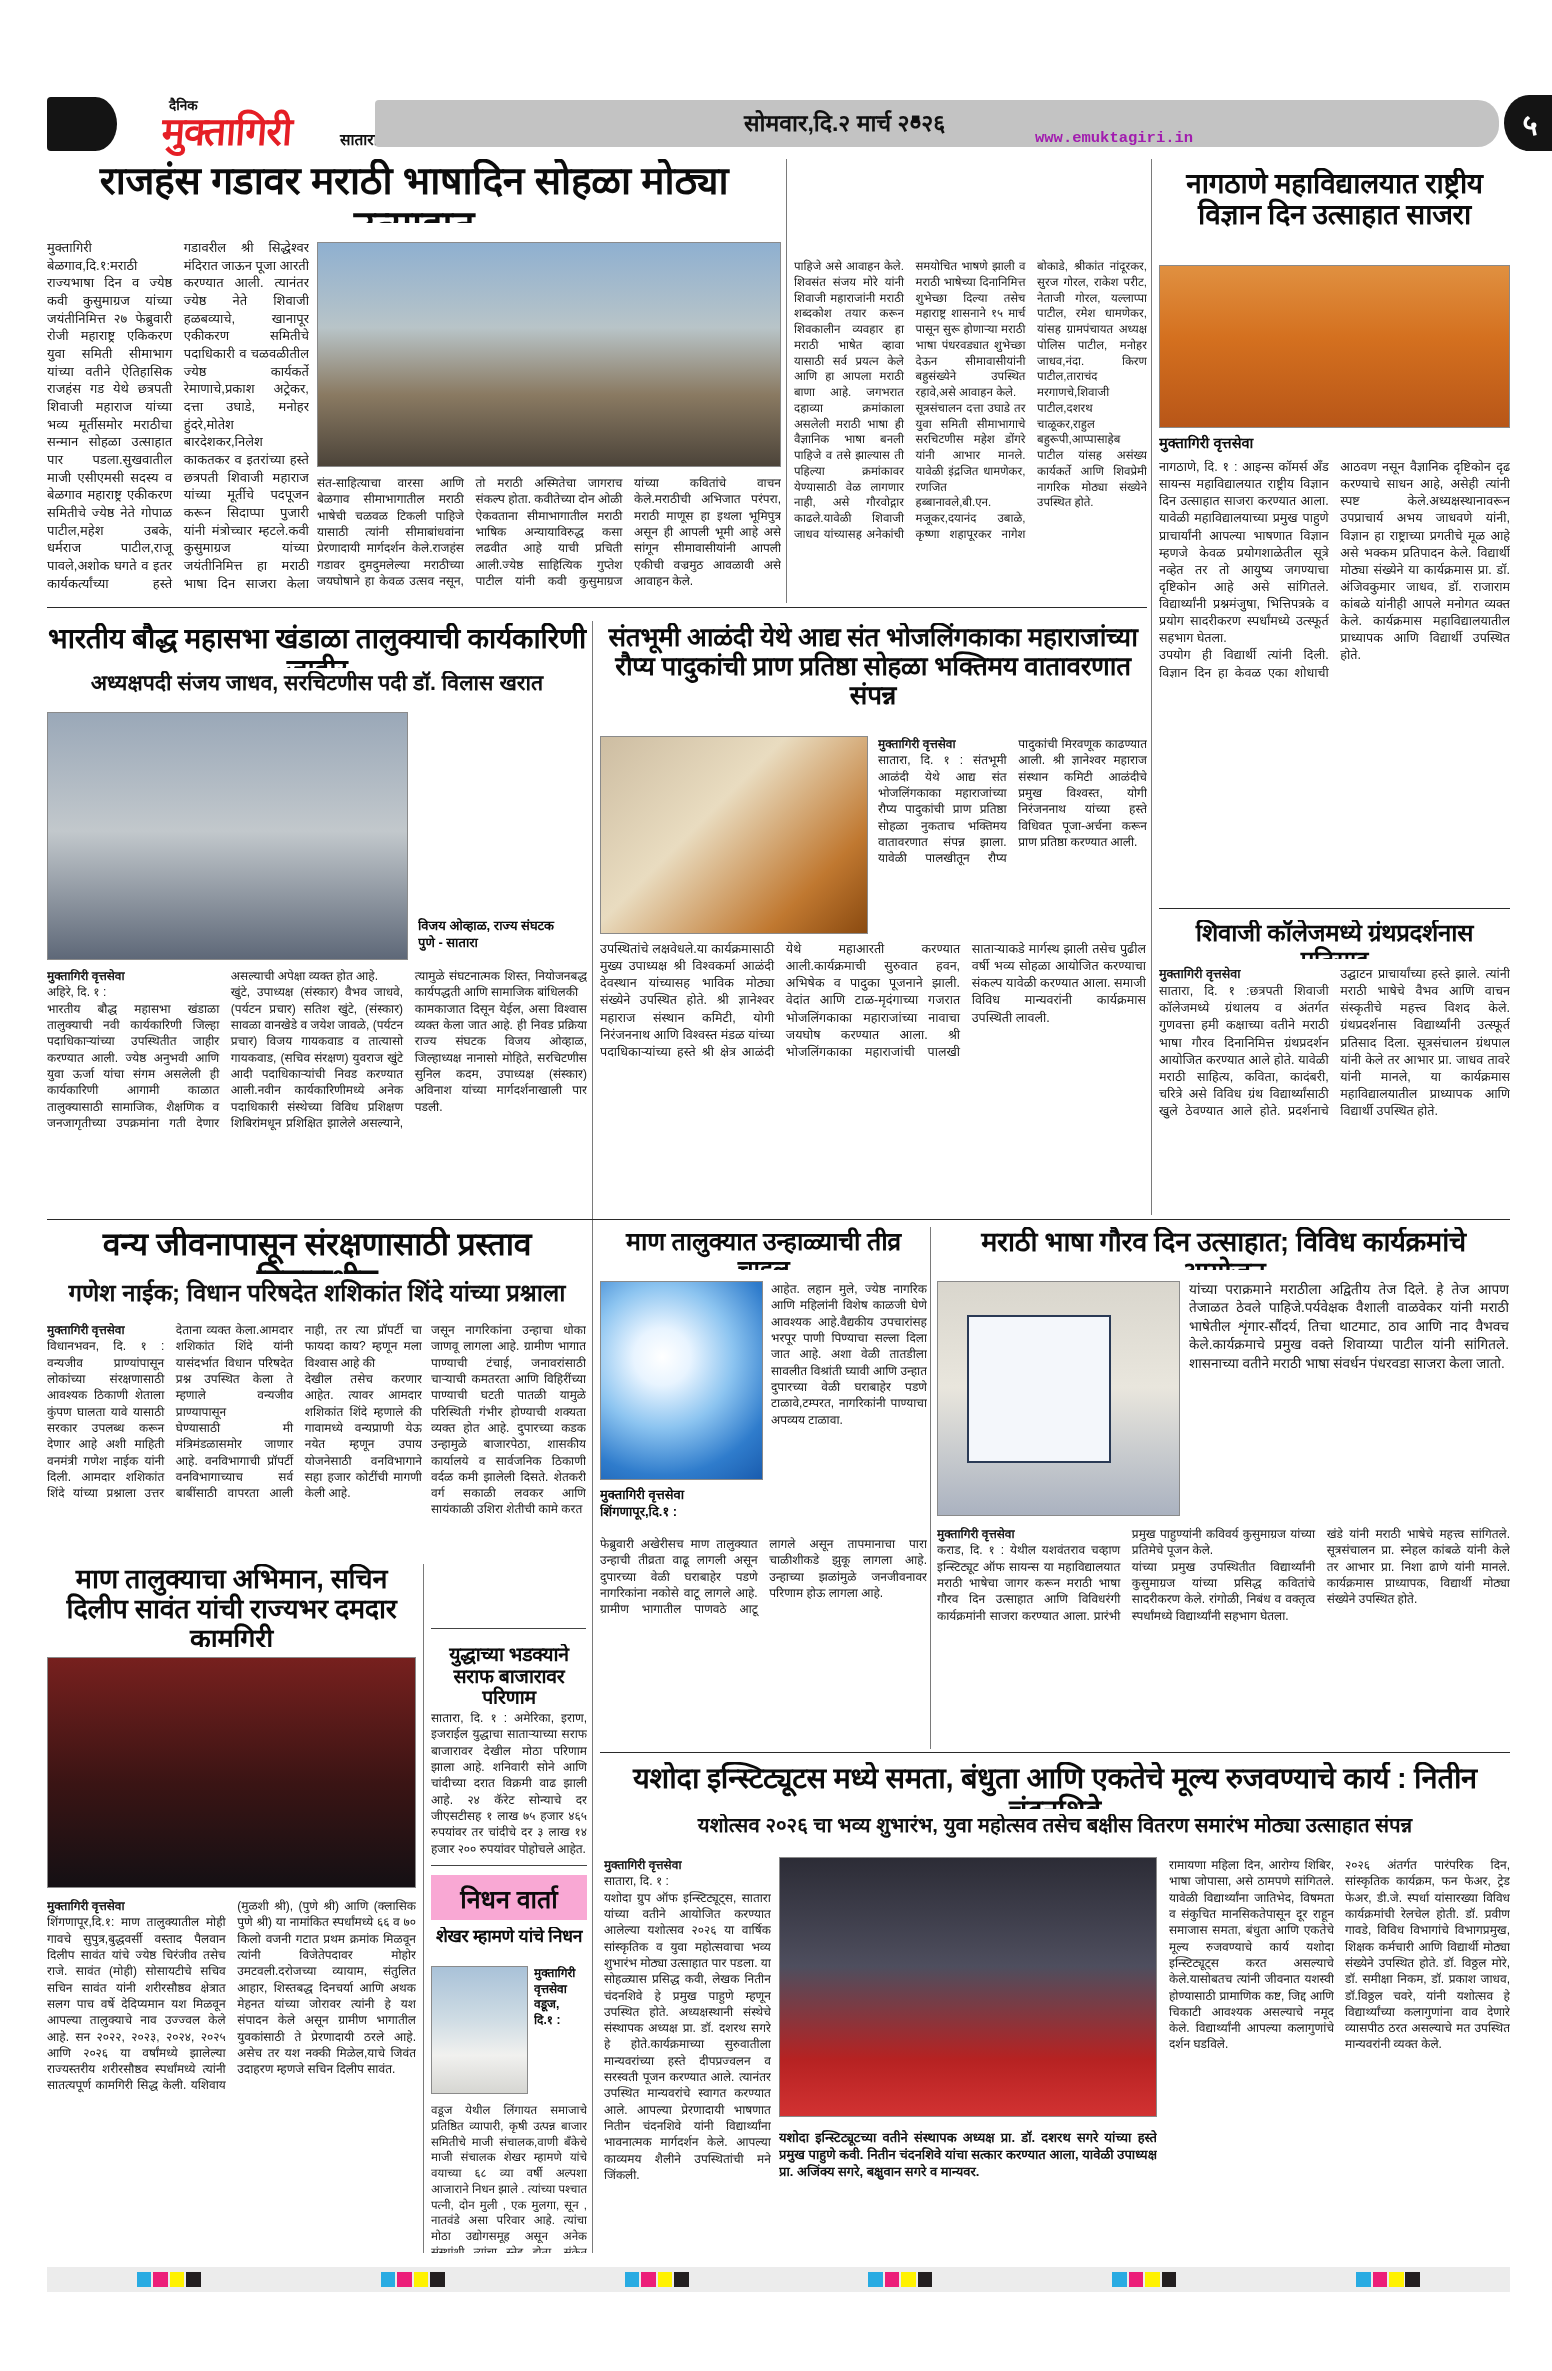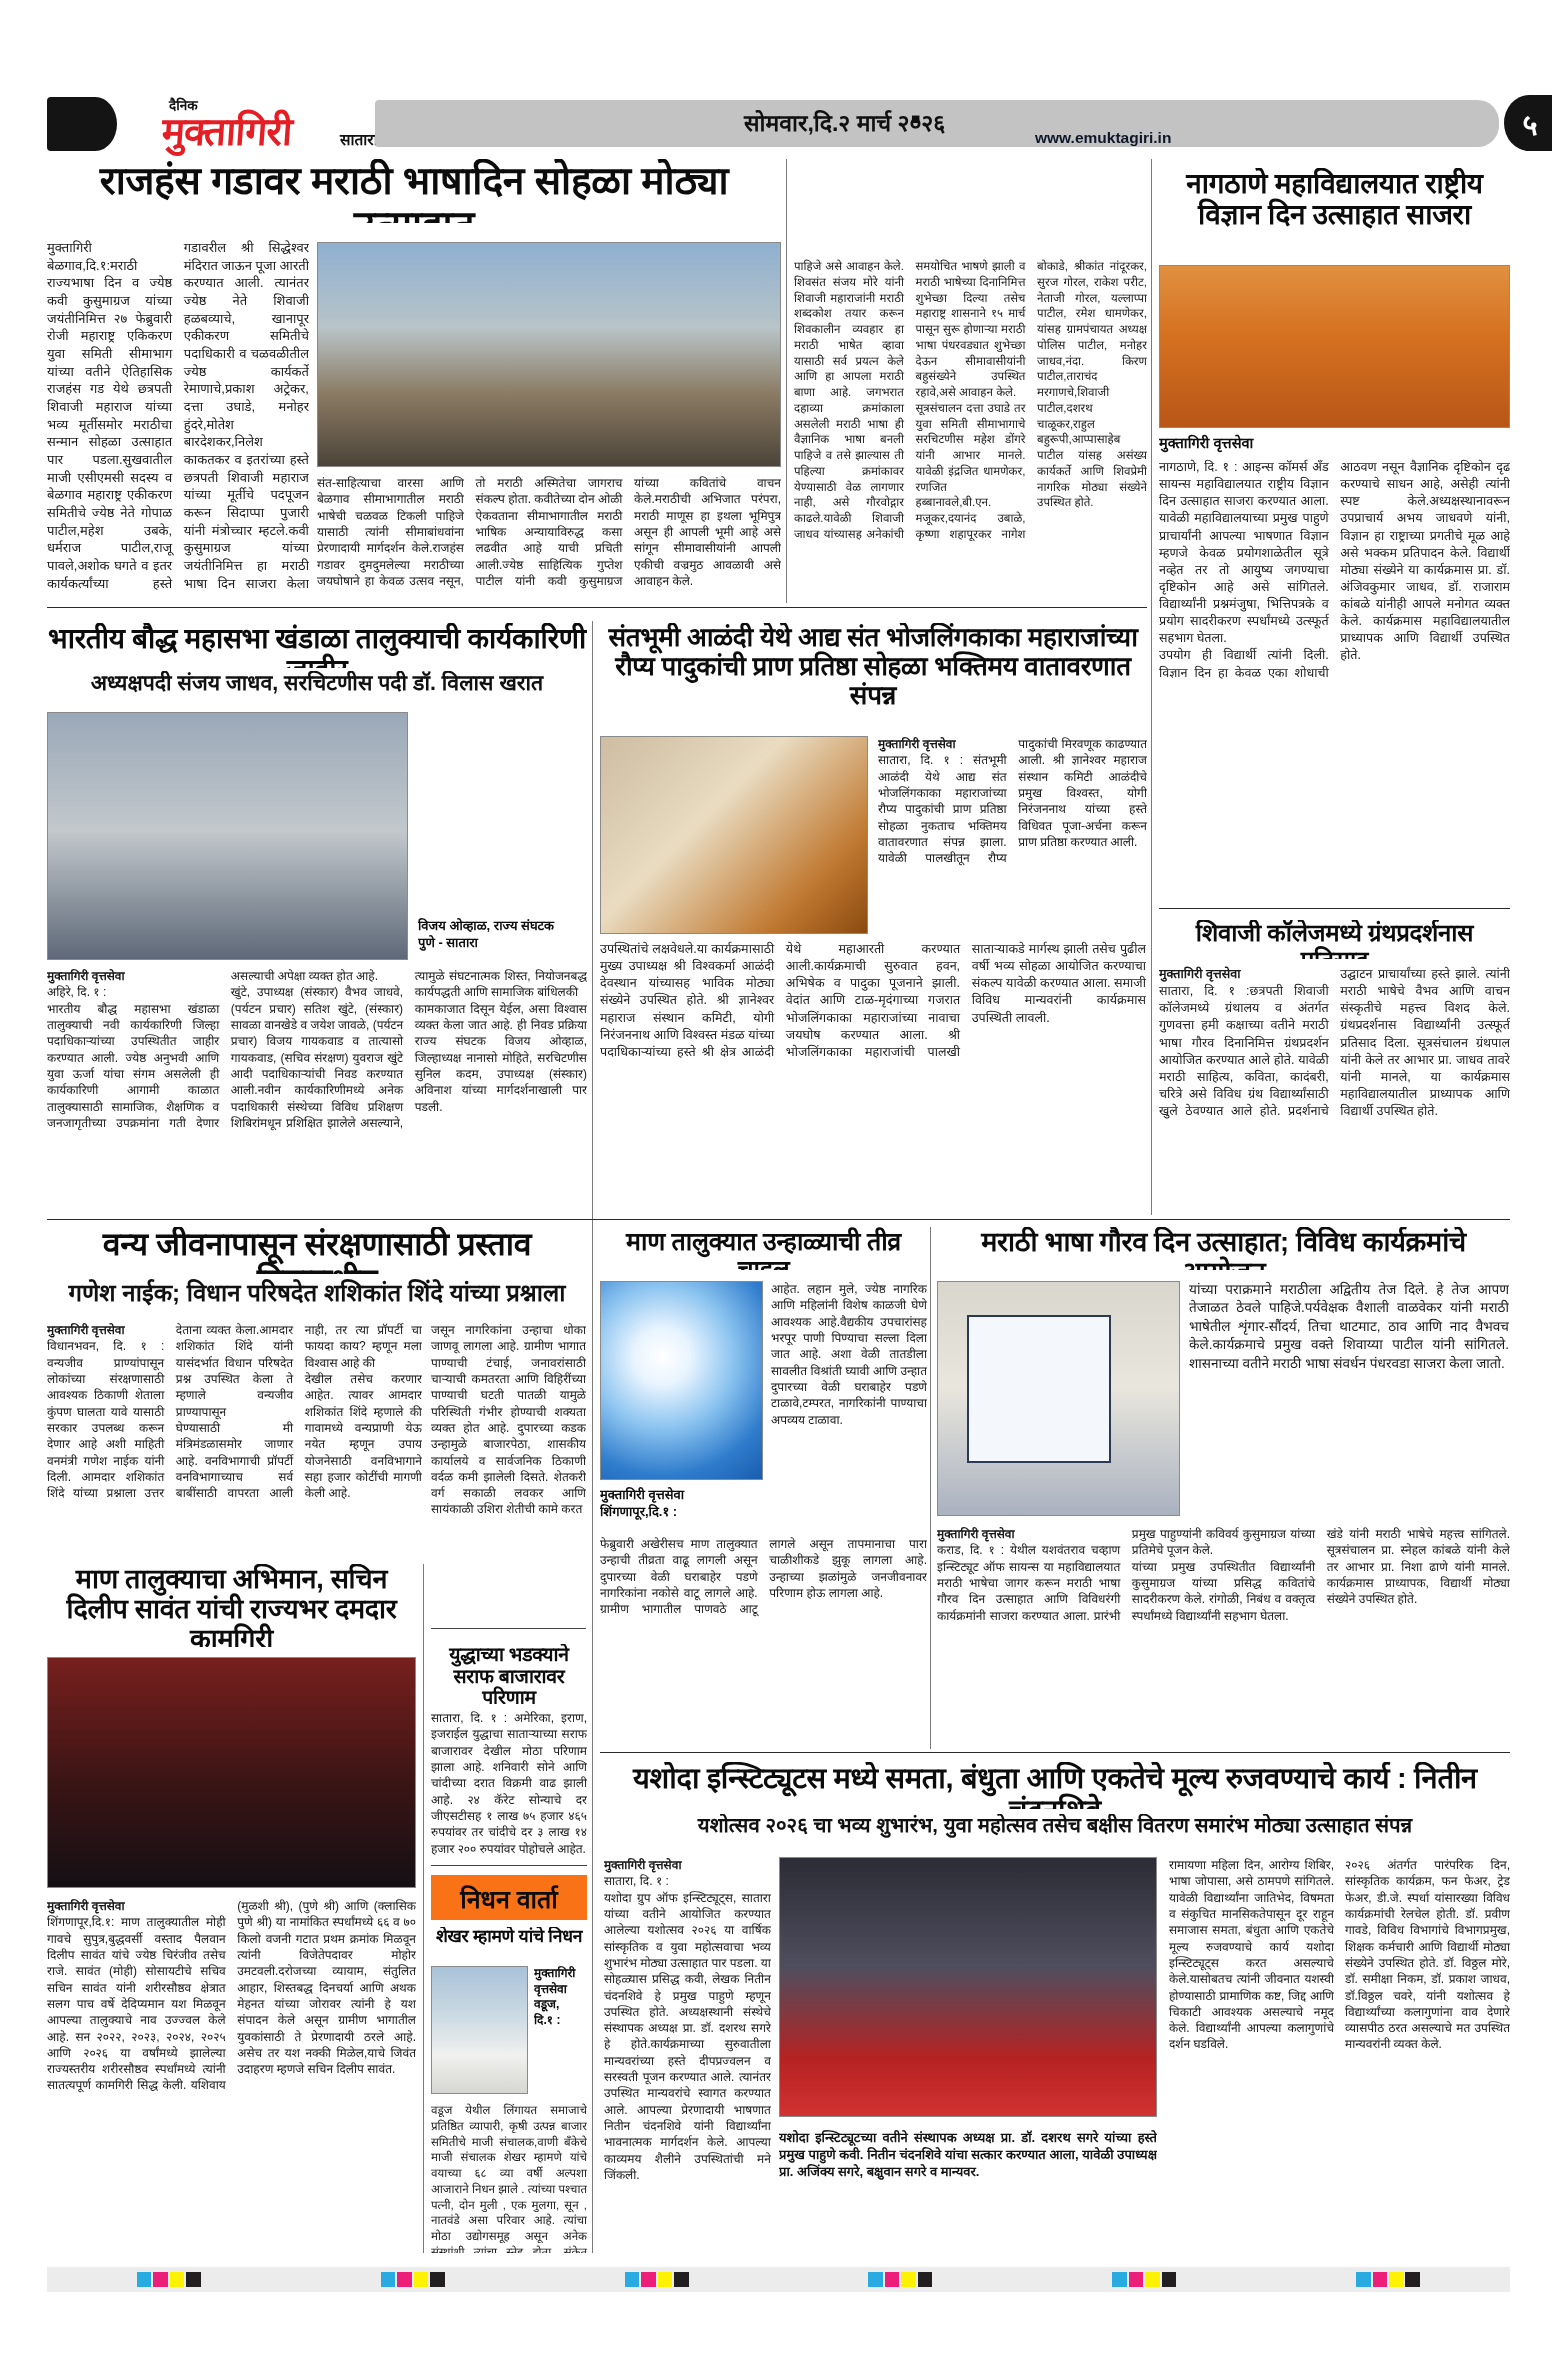--- a/index.html
+++ b/index.html
@@ -18,25 +18,25 @@
   .hrule{border-top:1.9px solid #2a2a2a;height:0;}
   .hrule-thin{border-top:1.5px solid #444;height:0;}
   
   .logo-shape{background:#141414;border-radius:7.8px 62% 62% 7.8px / 7.8px 100% 100% 7.8px;}
   .brand-prefix{font-size:13.6px;font-weight:bold;color:#111;text-align:right;}
   .brand-name{font-size:39px;font-weight:bold;color:#e51e25;letter-spacing:-1px;transform:skewX(-4deg);}
   .brand-city{font-size:15.5px;font-weight:bold;color:#111;}
   .graybar{background:#c3c3c3;border-radius:3.9px 21.3px 21.3px 3.9px;}
   .date-text{font-size:23px;font-weight:bold;color:#101010;text-align:left;}
   .bullet{font-size:15.5px;color:#101010;}
-  .website{font-size:15.5px;font-weight:bold;color:#0f172a;}
+  .website{font-size:15.5px;font-weight:bold;color:#a21caf;font-family:Liberation Mono, monospace;}
   .pagenum{background:#141414;color:#ffffff;font-size:29px;font-weight:bold;
            display:flex;align-items:center;justify-content:center;border-radius:25px 3.9px 3.9px 25px / 50% 3.9px 3.9px 50%;}
   
-  .nidhan-box{background:#f97316;display:flex;align-items:center;justify-content:center;
+  .nidhan-box{background:#f9a8d4;display:flex;align-items:center;justify-content:center;
               font-weight:bold;font-size:25px;color:#0c0c0c;}
   
   .ph-rajhans{background:linear-gradient(180deg,#8fb0d0 0%,#b8c4c8 38%,#8a7a62 68%,#4c443a 100%);}
   .ph-nagthane{background:linear-gradient(180deg,#e09040 0%,#d4701f 45%,#b85618 100%);}
   .ph-bauddha{background:linear-gradient(180deg,#9aa8b8 0%,#c2c8cc 48%,#5e6878 100%);}
   .ph-sant{background:linear-gradient(135deg,#cdbda2 0%,#e9dcc0 40%,#c07830 78%,#8a4a10 100%);}
   .ph-sun{background:radial-gradient(circle at 38% 38%,#ffffff 0%,#e8f4ff 18%,#8cc4f0 45%,#2f7ccc 75%,#1a5cae 100%);}
   .ph-gaurav{background:linear-gradient(180deg,#d9d6cd 0%,#e9e6dd 45%,#aab2c0 100%);position:relative;}
   .ph-screen{position:absolute;left:12%;top:14%;width:58%;height:62%;background:#f4f7fb;border:2.9px solid #2a3a55;}
   .ph-sachin{background:linear-gradient(180deg,#77201e 0%,#3a1414 55%,#141014 100%);}

